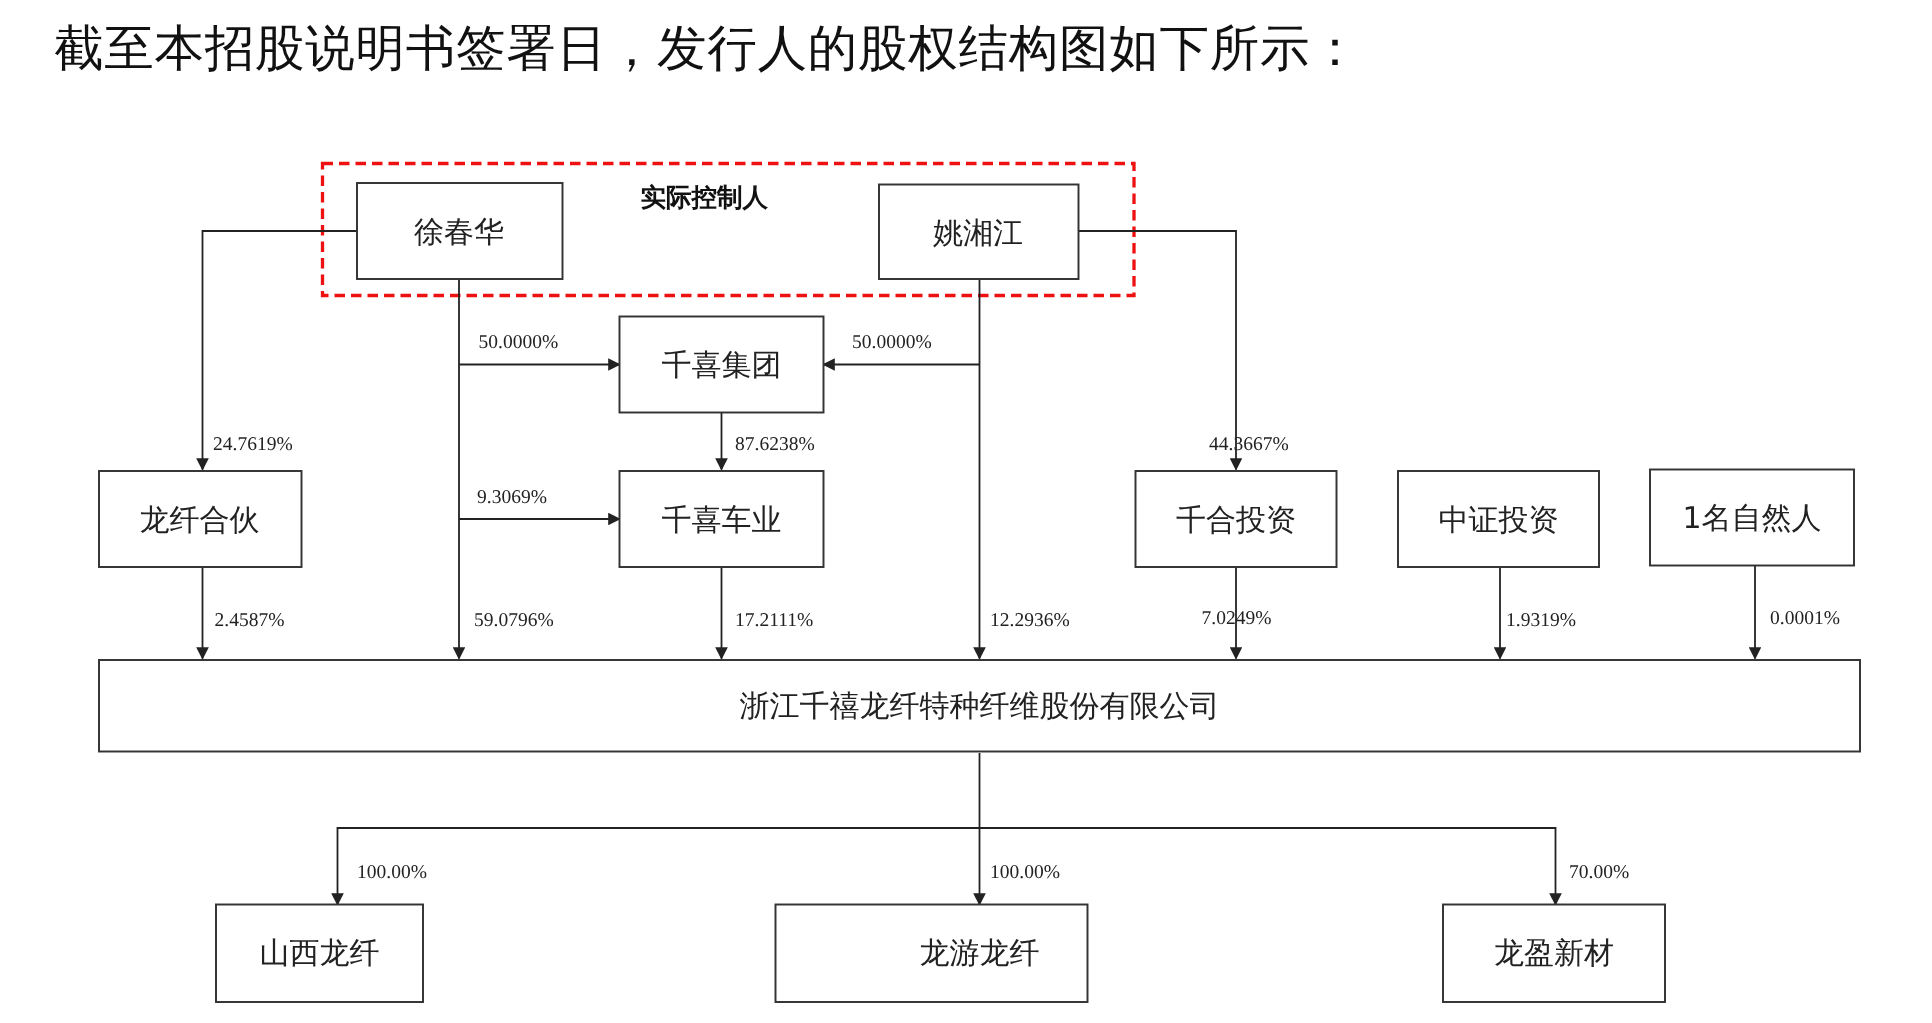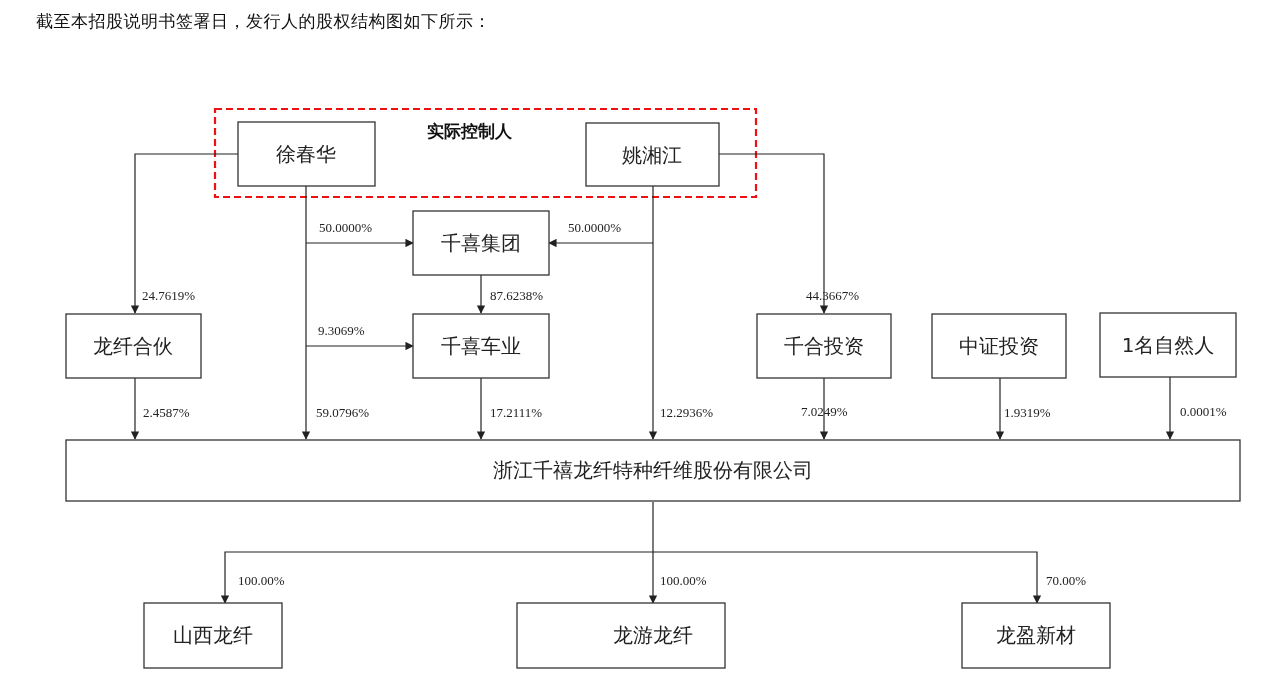--- a/index.html
+++ b/index.html
@@ -1,18 +1,18 @@
 <!DOCTYPE html>
 <html><head>
   <meta charset="utf-8">
   <style>
     html, body { margin: 0; padding: 0; background: #ffffff; }
     body { width: 1288px; height: 682px; position: relative; overflow: hidden;
            font-family: "DejaVu Sans", "Liberation Sans", sans-serif; color: #111; }
-    .intro { position: absolute; left: 36px; top: 10px; font-size: 17px; color: #111;
+    .intro { position: absolute; left: 36px; top: 10px; font-size: 33px; color: #111;
              font-family: "DejaVu Serif", "Liberation Serif", serif; letter-spacing: 0.5px; }
     svg#diagram { position: absolute; left: 0; top: 0; }
     .box rect { fill: #fff; stroke: #333; stroke-width: 1.3; }
     .box text { font-size: 20px; fill: #222; font-family: "DejaVu Sans", "Liberation Sans", sans-serif; }
     .pct { font-size: 13px; fill: #222; font-family: "Liberation Serif", "DejaVu Serif", serif; }
     .line { stroke: #222; stroke-width: 1.2; fill: none; }
     .ctrl-box { fill: none; stroke: #ee1111; stroke-width: 2.2; stroke-dasharray: 7 4; }
     .ctrl-label { font-size: 17px; font-weight: bold; fill: #111; font-family: "DejaVu Sans", "Liberation Sans", sans-serif; }
   </style>
 </head>

